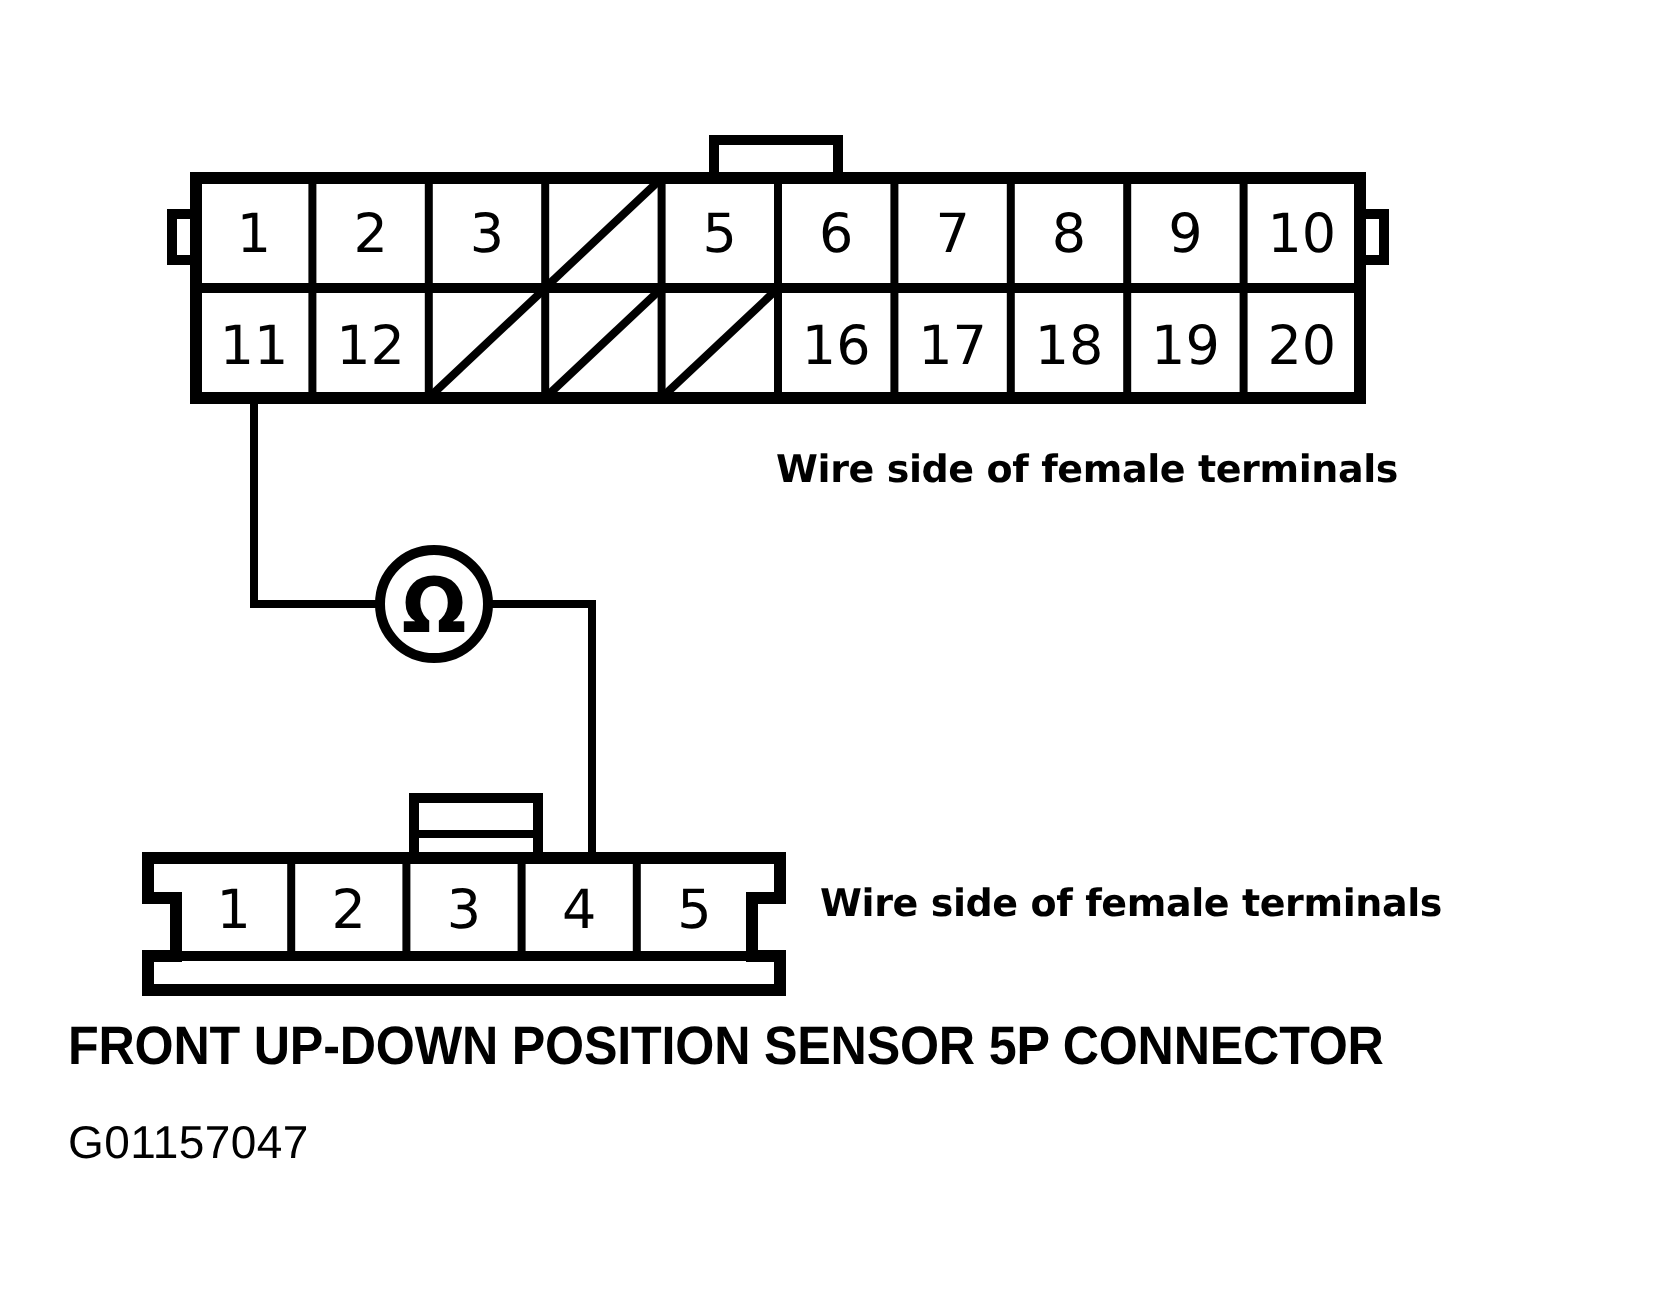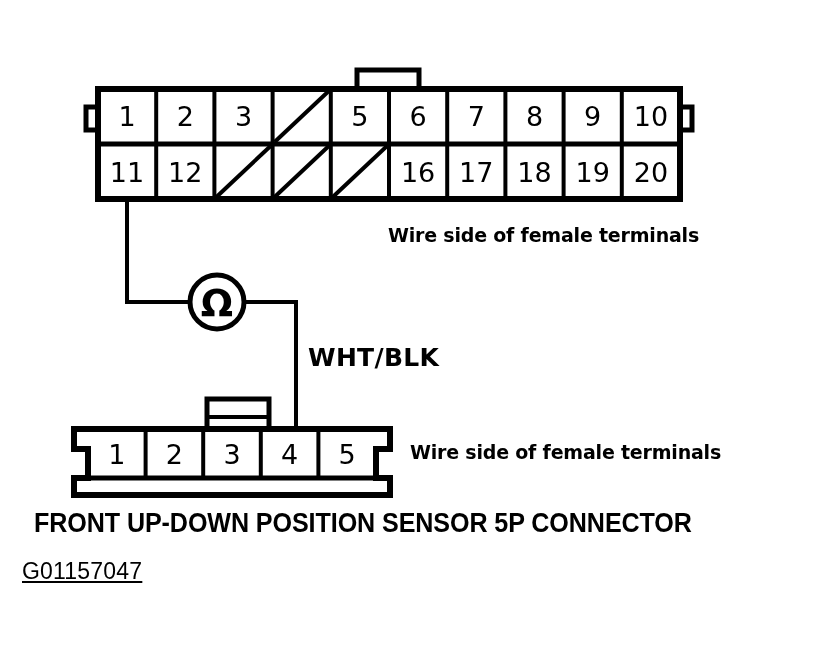--- a/index.html
+++ b/index.html
@@ -55,21 +55,21 @@
     font-family: "Liberation Sans", sans-serif;
     font-weight: normal;
     font-size: 23px;
     letter-spacing: 0.2px;
   }
   
   #wire-side-20p { left: 388px; top: 226px; }
   #wire-color-label { left: 308px; top: 345px; }
   #wire-side-5p { left: 410px; top: 443px; }
   #connector-title { left: 34px; top: 510px; }
-  #figure-id { left: 22px; top: 560px; text-decoration: underline; }
+  #figure-id { left: 34px; top: 560px; }
 </style>
 </head>
 <body>
 
 <div id="canvas">
 
   <svg width="831" height="658" viewBox="0 0 831 658">
 
     <g>
 
@@ -182,21 +182,20 @@
         <text x="174.4" y="464">2</text>
         <text x="232.0" y="464">3</text>
         <text x="289.6" y="464">4</text>
         <text x="347.2" y="464">5</text>
       </g>
     </g>
   </svg>
 
   <div class="lbl lbl-wire-side" id="wire-side-20p">Wire side of female terminals</div>
 
-  <div class="lbl lbl-color-code" id="wire-color-label">WHT/BLK</div>
 
   <div class="lbl lbl-wire-side" id="wire-side-5p">Wire side of female terminals</div>
 
   <div class="lbl lbl-title" id="connector-title">FRONT UP-DOWN POSITION SENSOR 5P CONNECTOR</div>
 
   <div class="lbl lbl-figid" id="figure-id">G01157047</div>
 
 </div>
 
 </body></html>

